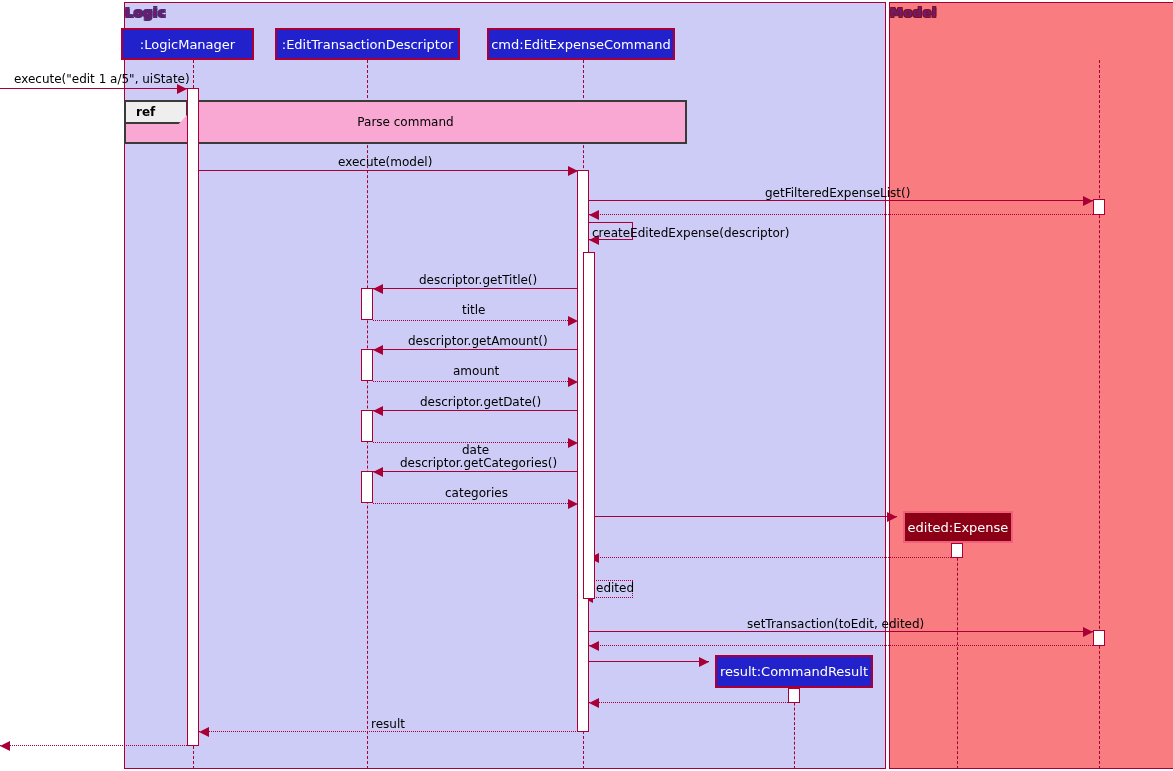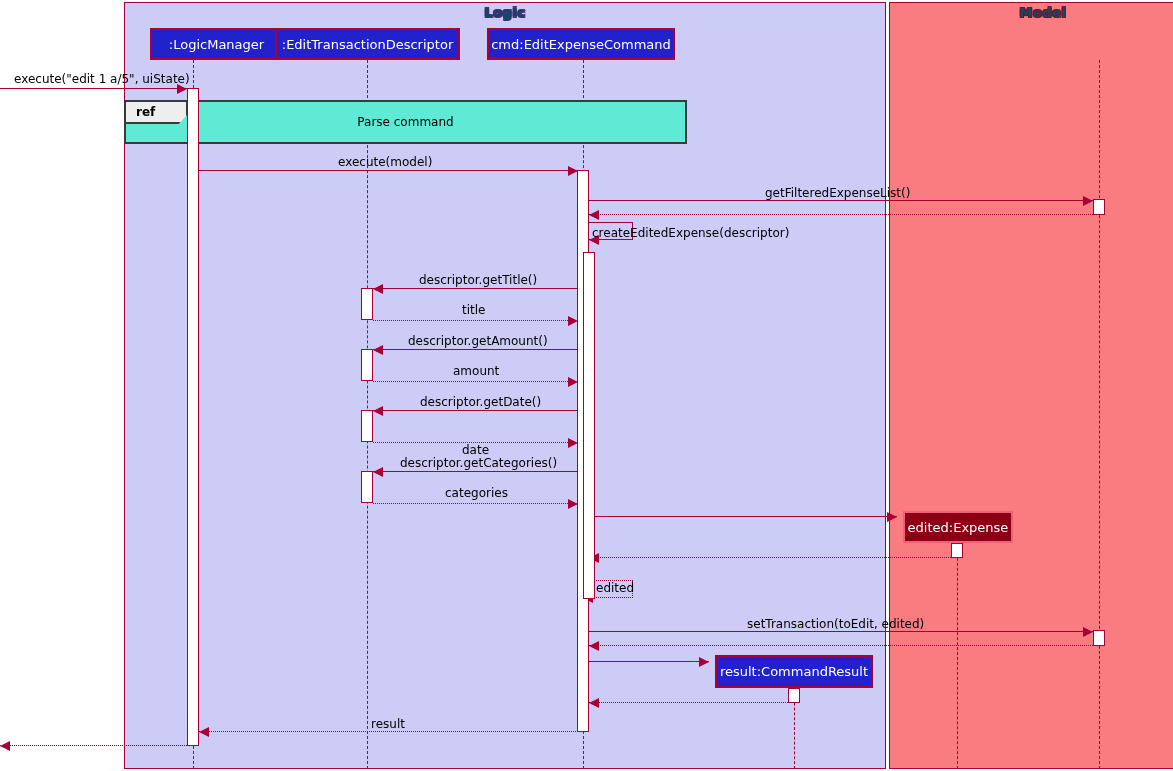--- a/index.html
+++ b/index.html
@@ -4,22 +4,22 @@
 <style>
   html,body{margin:0;padding:0;background:#ffffff;}
   body{font-family:"DejaVu Sans","Liberation Sans",sans-serif;}
   #canvas{position:relative;width:1173px;height:771px;overflow:hidden;background:#ffffff;}
 
   
   .group{position:absolute;box-sizing:border-box;}
   .group.logic{background:#ccccf6;border:1px solid #a80036;}
   .group.model{background:#f97c80;border:1px solid #a80036;}
   .group-title{
-    position:absolute;top:2px;left:0;width:100%;text-align:center;
-    font-size:13px;font-weight:bold;color:#0c4a6e;
+    position:absolute;top:2px;left:0;width:100%;
+    font-size:13px;font-weight:bold;color:#701a75;
     text-shadow:-1px -1px 0 #4a2d6b,1px -1px 0 #4a2d6b,-1px 1px 0 #4a2d6b,1px 1px 0 #4a2d6b;
     letter-spacing:.5px;
   }
   .group.model .group-title{
     text-shadow:-1px -1px 0 #7a1020,1px -1px 0 #7a1020,-1px 1px 0 #7a1020,1px 1px 0 #7a1020;
   }
 
   
   .participant{
     position:absolute;box-sizing:border-box;display:flex;align-items:center;justify-content:center;
@@ -40,21 +40,21 @@
   .arrowhead{position:absolute;width:0;height:0;}
   .arrowhead.right{border-top:5px solid transparent;border-bottom:5px solid transparent;border-left:10px solid #a80036;}
   .arrowhead.left{border-top:5px solid transparent;border-bottom:5px solid transparent;border-right:10px solid #a80036;}
   .msglabel{position:absolute;font-size:12px;color:#000000;white-space:nowrap;}
 
   
   .selfmsg{position:absolute;box-sizing:border-box;border:1px solid #a80036;border-left:none;}
   .selfmsg.dashed{border:1px dotted #a80036;border-left:none;}
 
   
-  .reffrag{position:absolute;box-sizing:border-box;background:#5eead4;border:2px solid #3a3a3a;padding-left:19px;}
+  .reffrag{position:absolute;box-sizing:border-box;background:#f9a8d4;border:2px solid #3a3a3a;padding-left:19px;}
   .reftab{position:absolute;left:0;top:0;height:22px;box-sizing:border-box;
     background:#eeeeee;border-right:2px solid #3a3a3a;border-bottom:2px solid #3a3a3a;
     display:flex;align-items:center;padding-left:10px;
     font-size:12px;font-weight:bold;color:#000;
     clip-path:polygon(0 0,100% 0,100% 55%,85% 100%,0 100%);
   }
   .reftext{position:absolute;left:0;top:0;width:100%;height:100%;
     display:flex;align-items:center;justify-content:center;font-size:12px;color:#000;}
 </style>
 </head>
@@ -140,21 +140,21 @@
     <div class="act" style="left: 577px; top: 170px; width: 12px; height: 562px;"></div>
     <div class="act" style="left: 583px; top: 252px; width: 12px; height: 347px;"></div>
     <div class="act" style="left: 1093px; top: 199px; width: 12px; height: 16px;"></div>
     <div class="act" style="left: 361px; top: 288px; width: 12px; height: 32px;"></div>
     <div class="act" style="left: 361px; top: 349px; width: 12px; height: 32px;"></div>
     <div class="act" style="left: 361px; top: 410px; width: 12px; height: 32px;"></div>
     <div class="act" style="left: 361px; top: 471px; width: 12px; height: 32px;"></div>
     <div class="act" style="left: 951px; top: 543px; width: 12px; height: 15px;"></div>
     <div class="act" style="left: 1093px; top: 630px; width: 12px; height: 16px;"></div>
     <div class="act" style="left: 788px; top: 688px; width: 12px; height: 15px;"></div>
-    <div class="participant blue" style="left: 150px; top: 28px; width: 133px; height: 32px;">
+    <div class="participant blue" style="left: 121px; top: 28px; width: 133px; height: 32px;">
       <span>:LogicManager</span>
     </div>
     <div class="participant blue" style="left: 275px; top: 28px; width: 185px; height: 32px;">
       <span>:EditTransactionDescriptor</span>
     </div>
     <div class="participant blue" style="left: 487px; top: 28px; width: 188px; height: 32px;">
       <span>cmd:EditExpenseCommand</span>
     </div>
     <div class="participant dark" style="left: 903px; top: 511px; width: 110px; height: 32px;">
       <span>edited:Expense</span>

